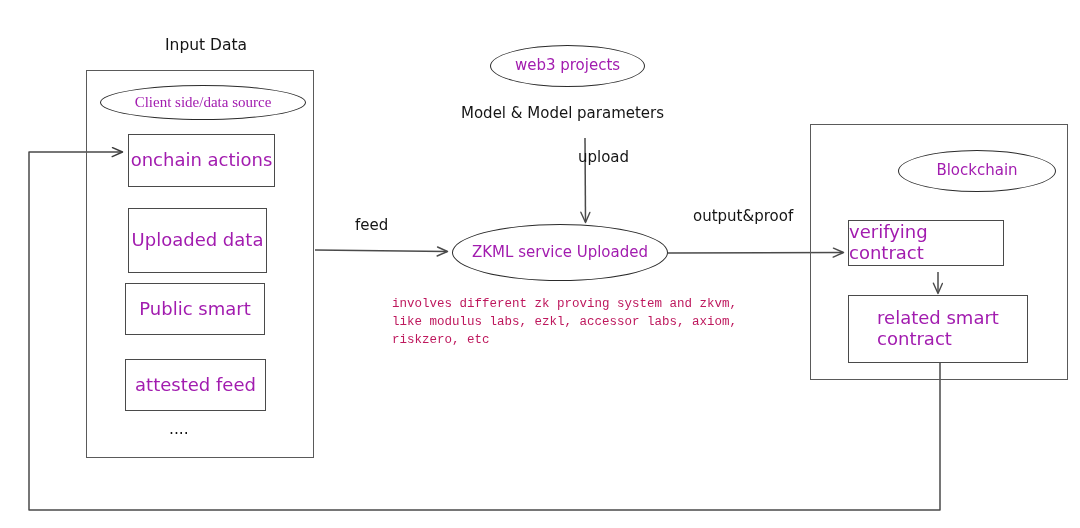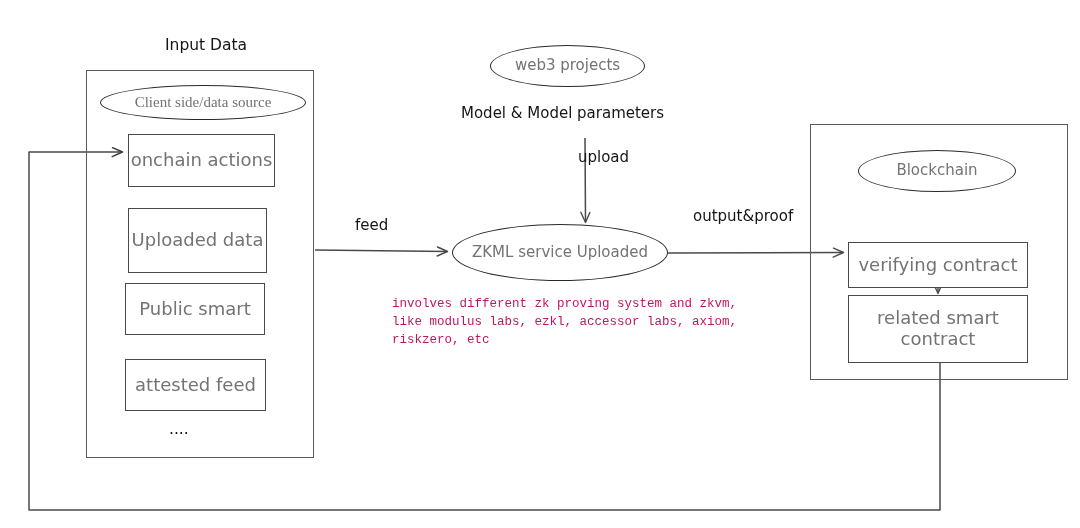--- a/index.html
+++ b/index.html
@@ -20,23 +20,23 @@
     left: 0; top: 0;
     width: 1080px;
     height: 528px;
   }
   .node {
     position: absolute;
     box-sizing: border-box;
     display: flex;
     align-items: center;
     justify-content: center;
-    text-align: center;
+    text-align: left;
     line-height: 1.15;
-    color: #737373;
+    color: #a21caf;
   }
   .rect-box {
     border: 1.4px solid #4a4a4a;
     background: #ffffff;
   }
   .container-box {
     border: 1.4px solid #5a5a5a;
     background: transparent;
   }
   .ellipse {
@@ -111,18 +111,18 @@
 
 <div class="node ellipse t15" style="left:452px; top:224px; width:216px; height:57px;">ZKML service Uploaded</div>
 
 <div class="caption t12" style="left:392px; top:295px; width:420px;">involves different zk proving system and zkvm,
 like modulus labs, ezkl, accessor labs, axiom, riskzero, etc</div>
 
 <div class="plain-label t15" style="left:693px; top:207px;">output&amp;proof</div>
 
 <div class="node container-box" style="left:810px; top:124px; width:258px; height:256px;"></div>
 
-<div class="node ellipse t15" style="left:858px; top:150px; width:158px; height:42px;">Blockchain</div>
+<div class="node ellipse t15" style="left:898px; top:150px; width:158px; height:42px;">Blockchain</div>
 
-<div class="node rect-box t14" style="left:848px; top:242px; width:180px; height:46px;">verifying contract</div>
+<div class="node rect-box t14" style="left:848px; top:220px; width:156px; height:46px;">verifying contract</div>
 
 <div class="node rect-box t14" style="left:848px; top:295px; width:180px; height:68px; white-space:pre-line;">related smart
 contract</div>
 
 </body></html>

